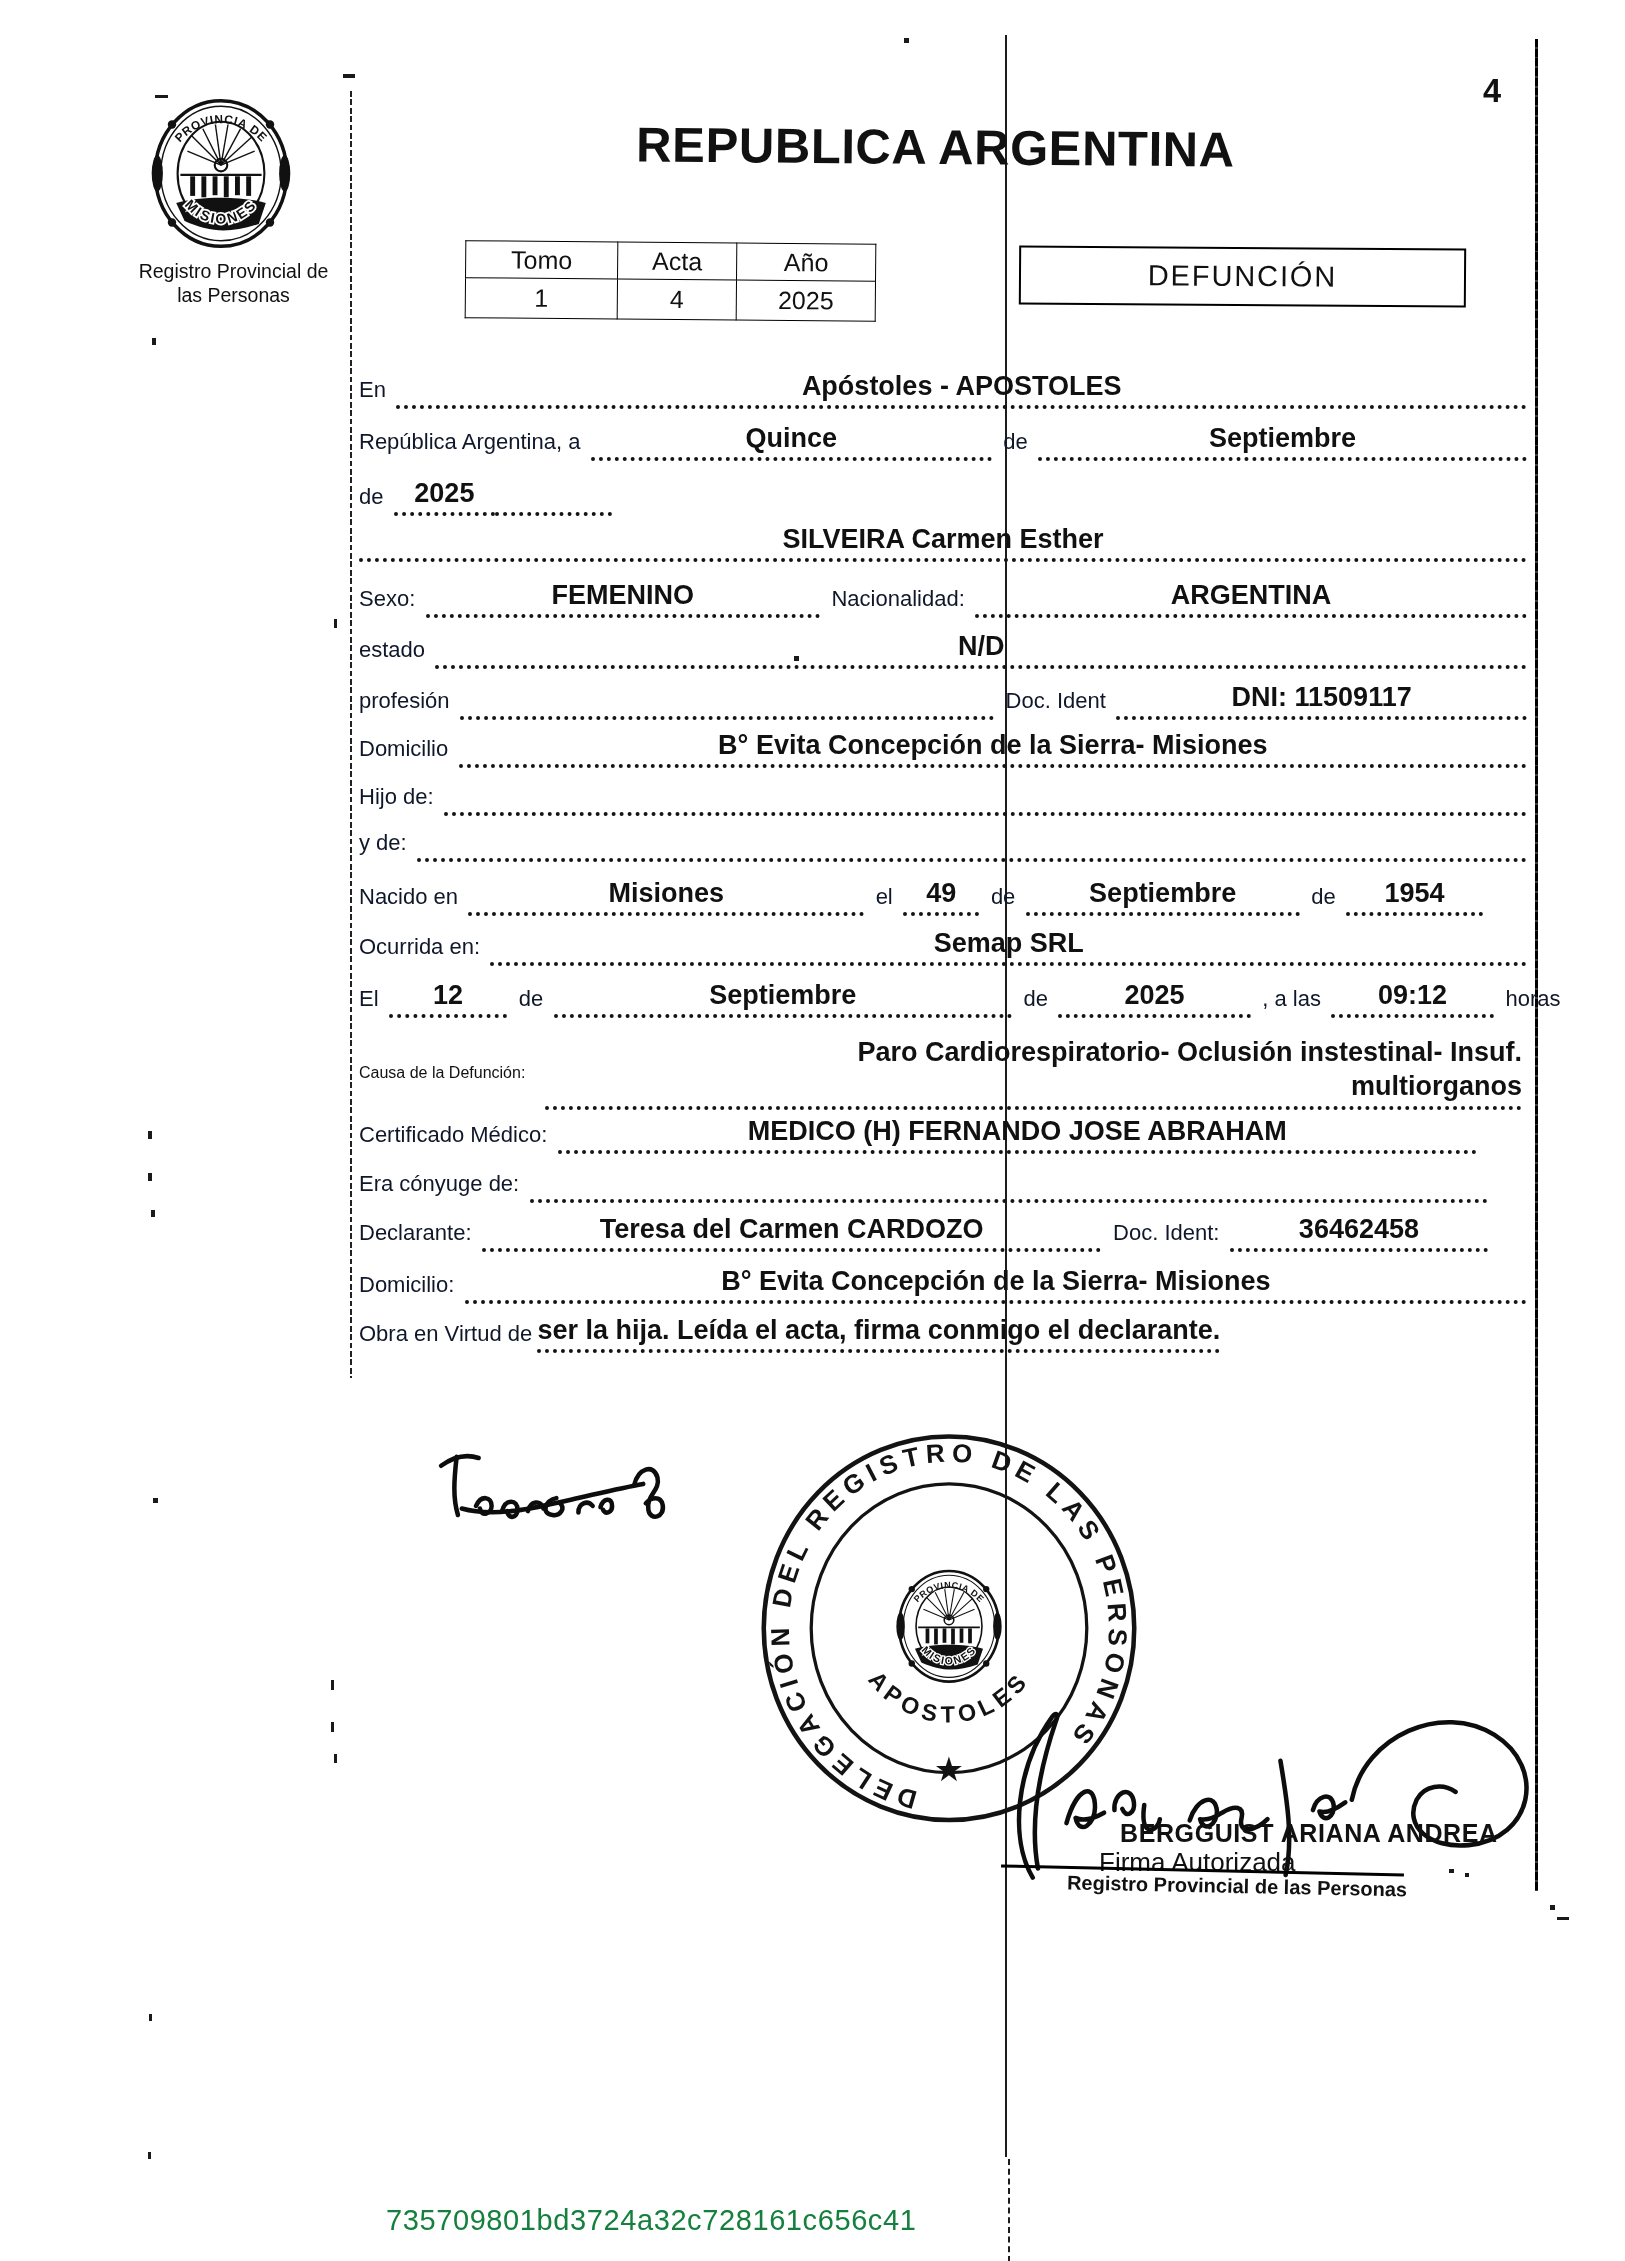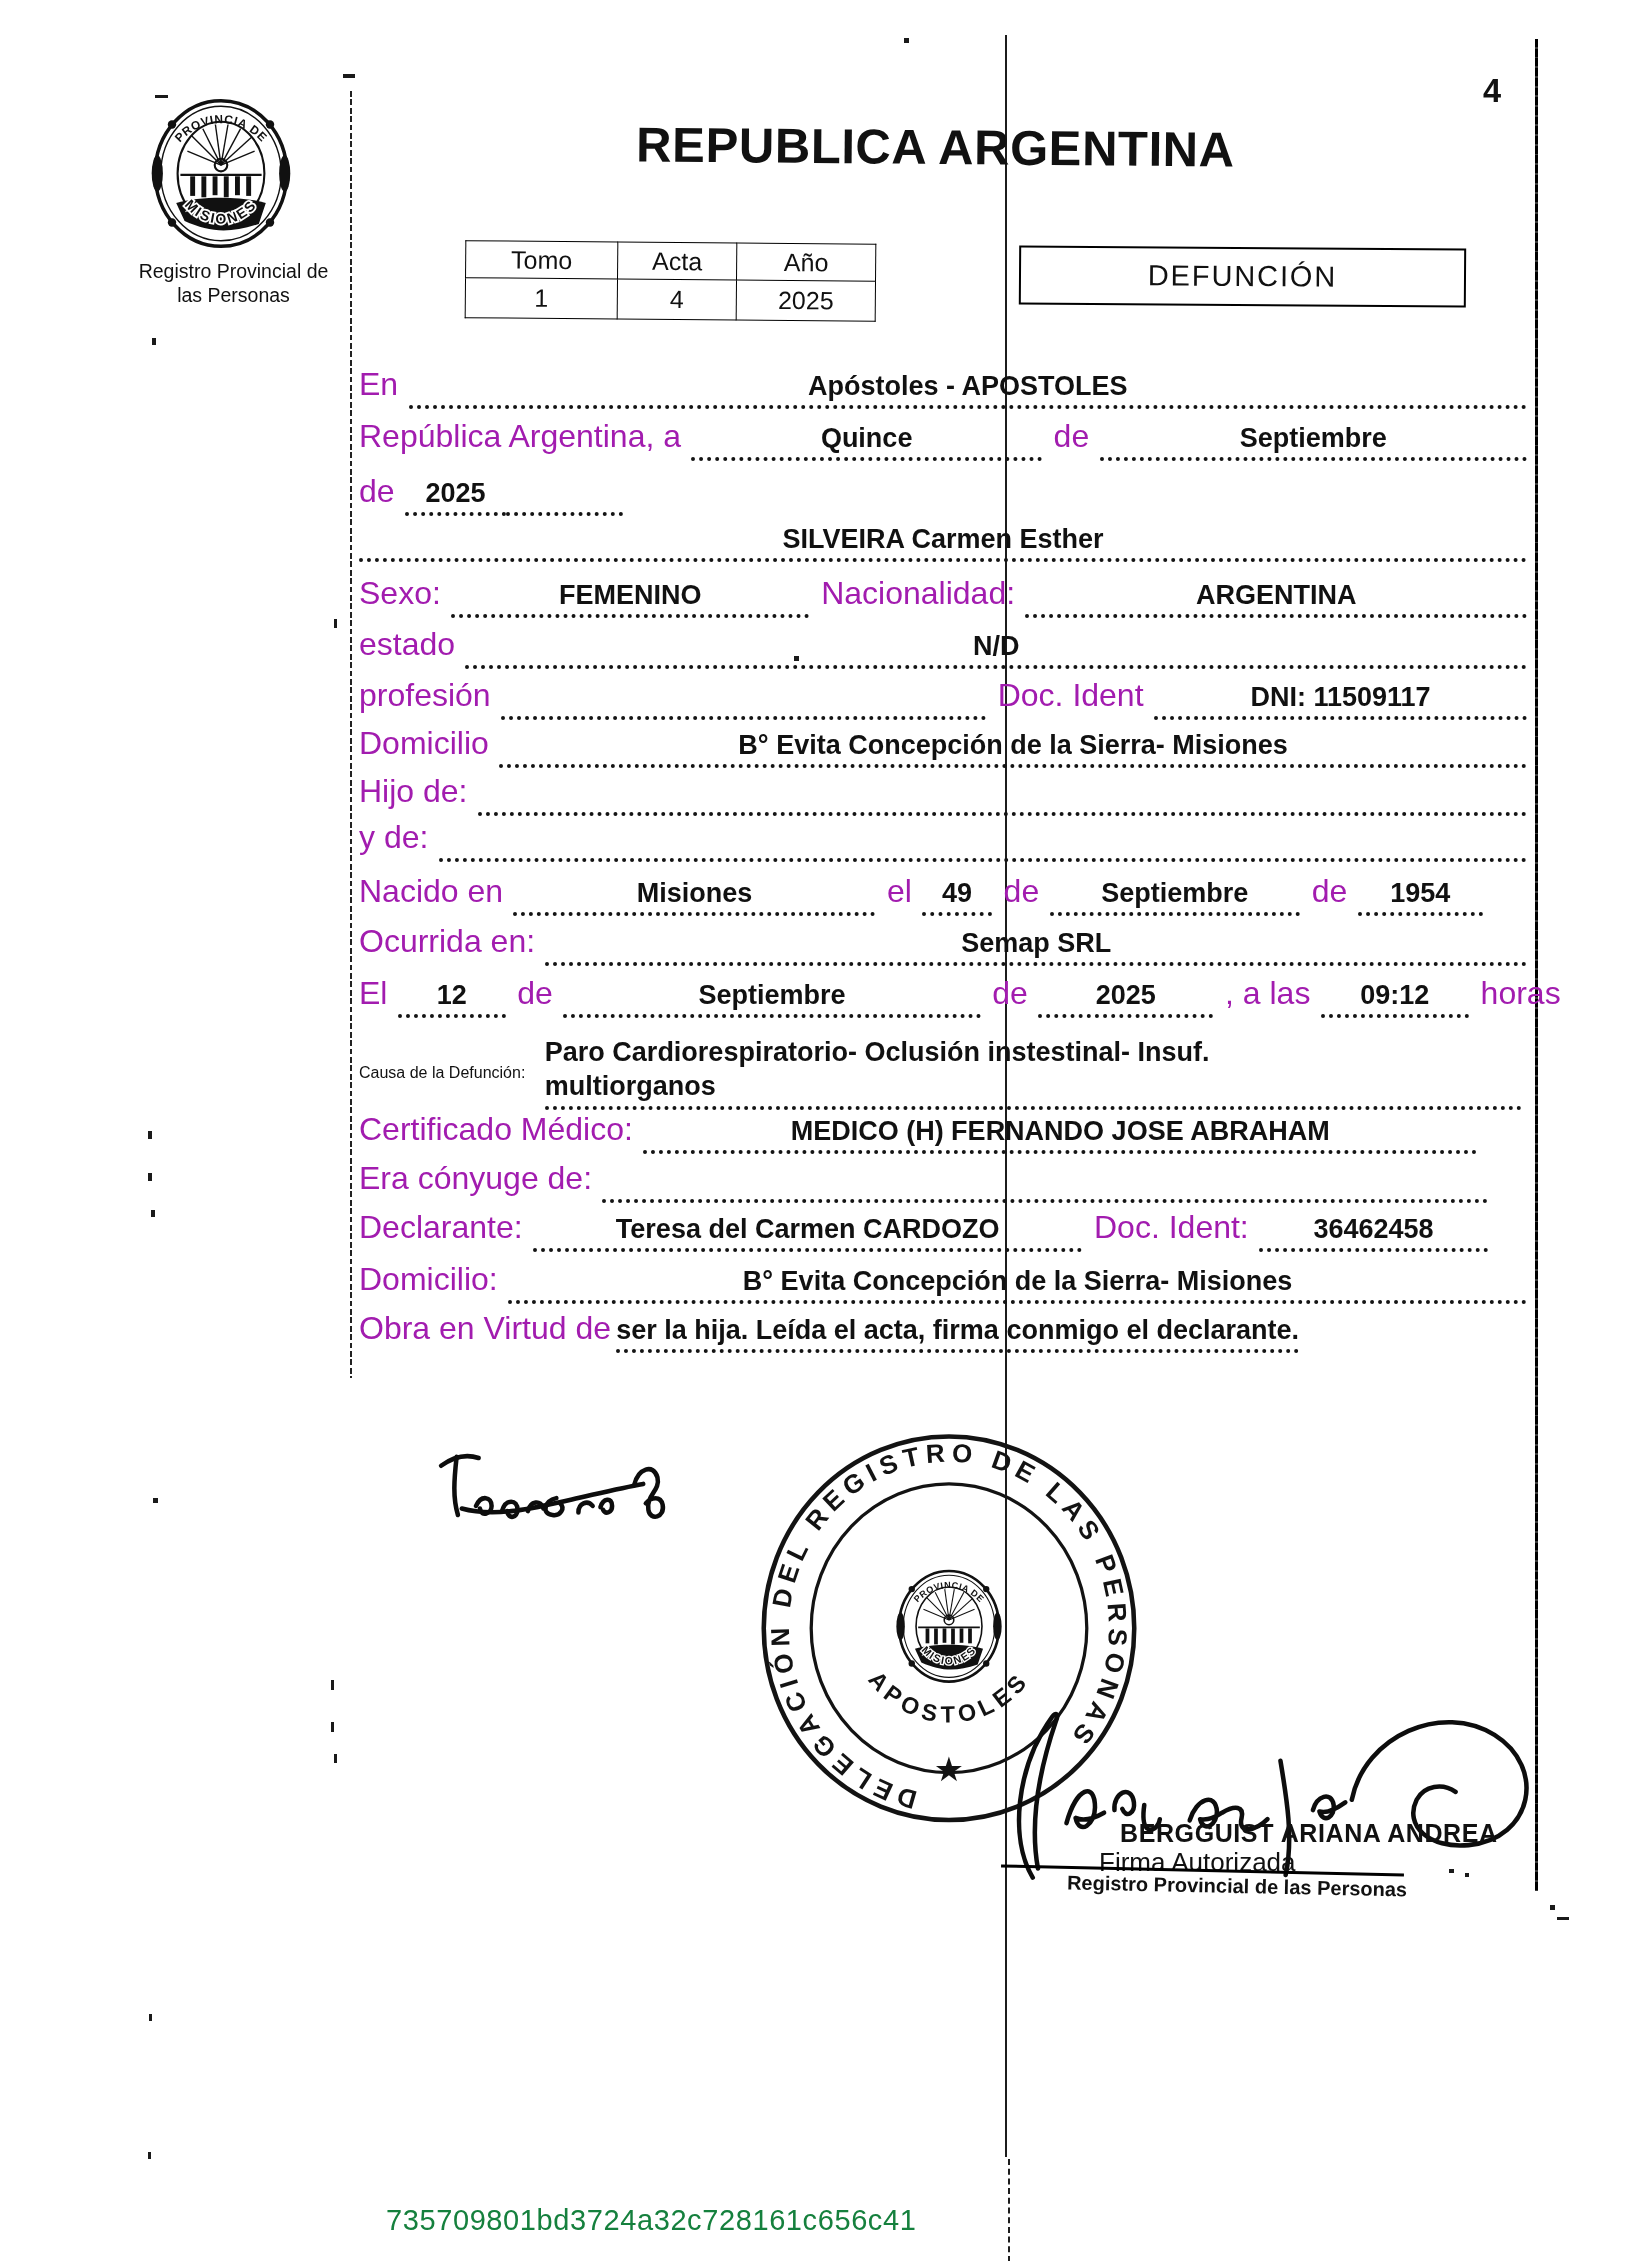--- a/index.html
+++ b/index.html
@@ -26,30 +26,30 @@
   .rec-table td.c1{width:151px;} .rec-table td.c2{width:118px;} .rec-table td.c3{width:138px;}
   .def-box{position:absolute;left:1019px;top:247px;width:443px;height:55px;border:2.6px solid #000;
     display:flex;align-items:center;justify-content:center;font-size:29px;font-weight:500;
     letter-spacing:1.9px;transform:rotate(0.4deg);}
   
   .emblem{position:absolute;left:151px;top:96px;width:140px;height:155px;}
   .emblem-caption{position:absolute;left:123px;top:259px;width:221px;text-align:center;
     font-size:19.5px;line-height:1.25;}
   
   .row{position:absolute;left:359px;right:99px;height:40px;display:flex;align-items:flex-end;}
-  .lbl{white-space:nowrap;font-size:32px;padding:0 10.4px 6.5px 0;color:#a21caf;}
+  .lbl{white-space:nowrap;font-size:22px;padding:0 10.4px 6.5px 0;color:#0f172a;}
   .lbl.mid{padding-left:11.7px;}
   .fld{flex:1 1 0;text-align:center;font-weight:700;font-size:27px;
     border-bottom:4.5px dotted #141414;padding-bottom:3.2px;white-space:nowrap;overflow:visible;}
   .plain{white-space:nowrap;font-size:26px;padding:0 6.5px 6.5px 3.9px;}
   .causa-block{position:absolute;left:359px;right:104px;top:1027px;height:83px;display:flex;}
   .causa-lab{font-size:16px;align-self:center;white-space:nowrap;padding-right:19.5px;padding-top:9px;}
   .causa-vals{flex:1;display:flex;flex-direction:column;justify-content:flex-end;
     border-bottom:4.5px dotted #141414;padding-bottom:2.6px;}
-  .causa-vals div{text-align:left;font-weight:700;font-size:27px;line-height:1.25;}
+  .causa-vals div{text-align:right;font-weight:700;font-size:27px;line-height:1.25;}
   
   .sig-svg{position:absolute;}
   .sig-name{position:absolute;left:1120px;top:1819px;font-size:25px;font-weight:700;letter-spacing:0.6px;}
   .sig-role{position:absolute;left:1099px;top:1847px;font-size:26px;}
   .sig-strike{position:absolute;left:1001px;top:1869px;width:403px;height:3.2px;background:#000;
     transform:rotate(1.3deg);}
   .sig-org{position:absolute;left:1067px;top:1875px;font-size:20px;font-weight:700;transform:rotate(1.2deg);}
   .bottom-code{position:absolute;left:386px;top:2204px;font-size:29px;letter-spacing:0.6px;color:#15803d;}
   svg text{font-family:"Liberation Sans", sans-serif;}
 </style>

